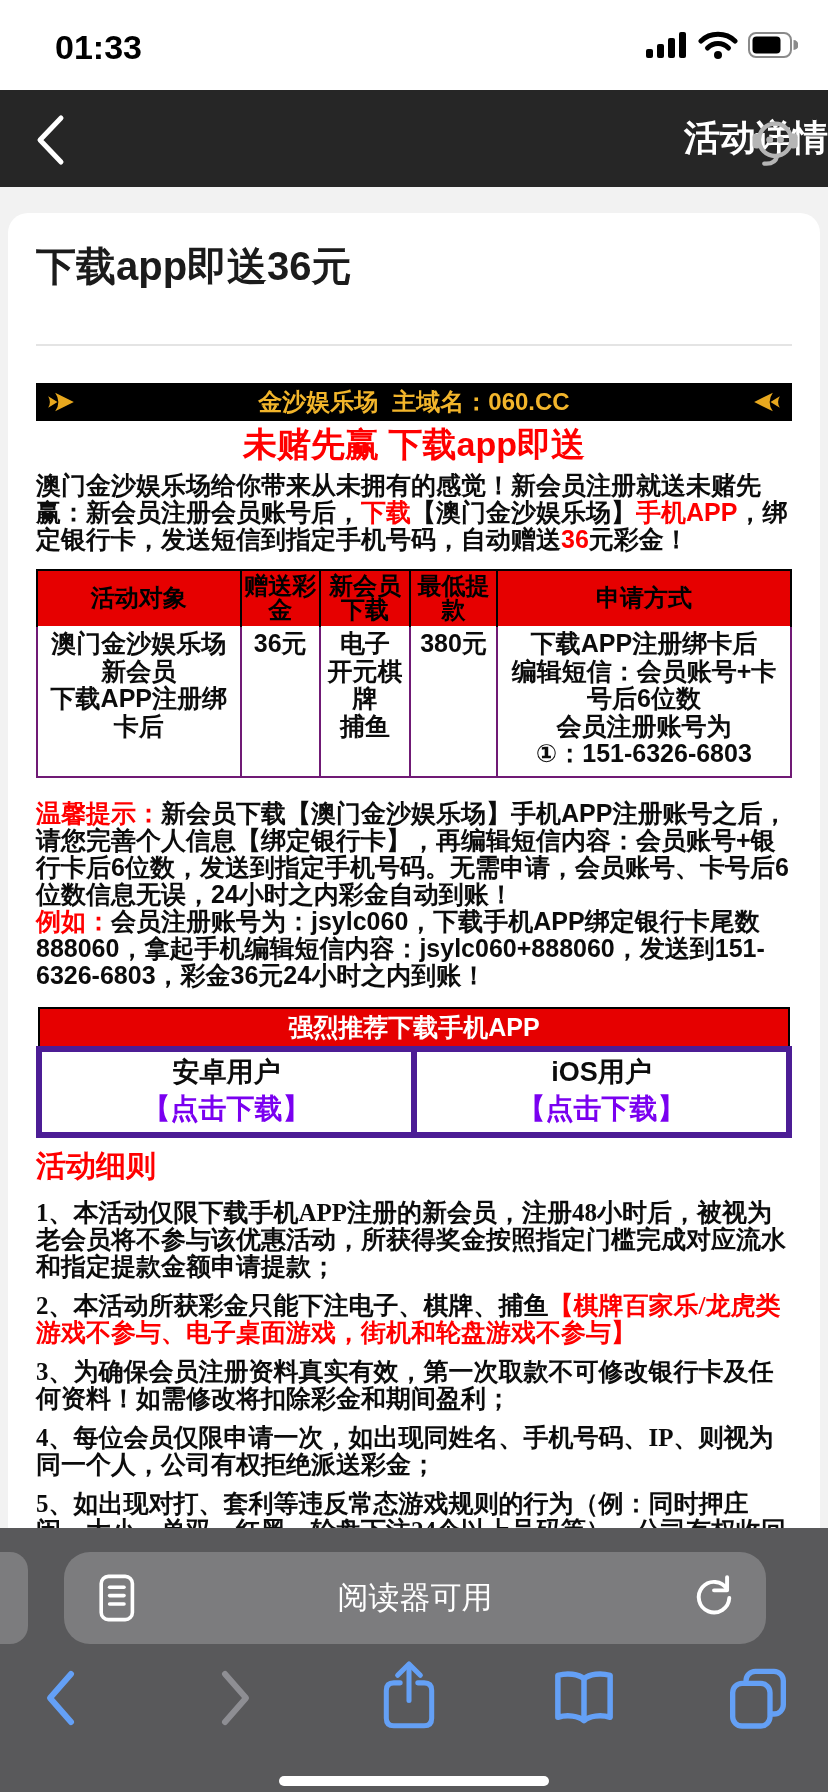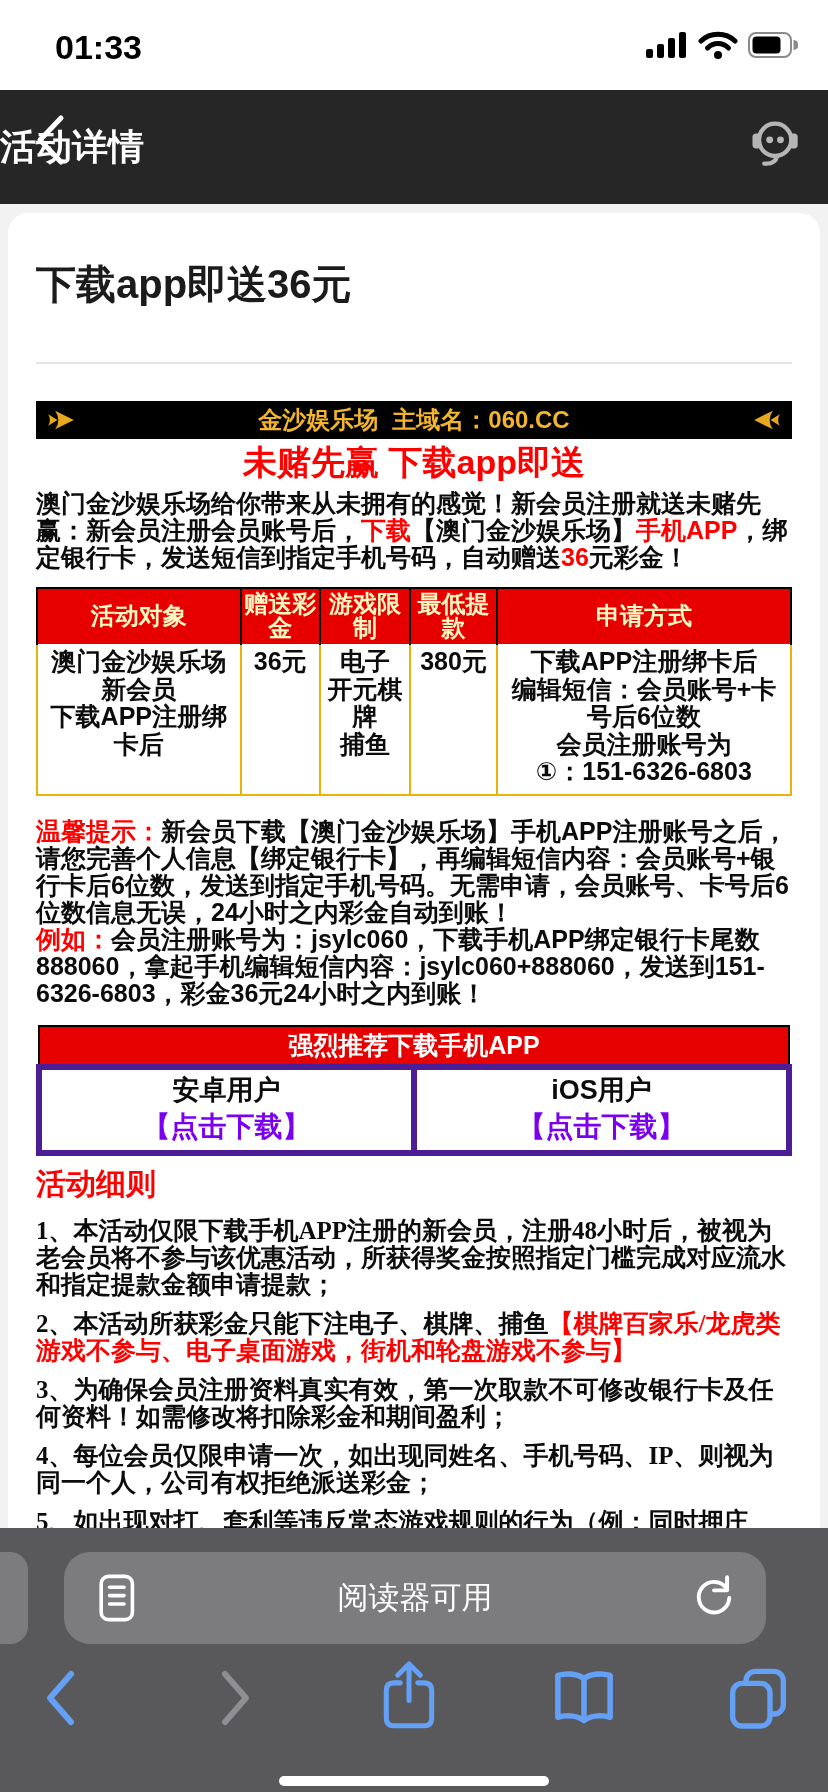--- a/index.html
+++ b/index.html
@@ -5,48 +5,48 @@
   * { margin:0; padding:0; box-sizing:border-box; }
   html,body { width:828px; height:1792px; font-family:"Liberation Sans","DejaVu Sans",sans-serif; }
   .screen { position:relative; width:828px; height:1792px; background:#f2f2f2; overflow:hidden; }
 
   
   .status-bar { position:absolute; top:0; left:0; right:0; height:90px; background:#ffffff; z-index:30; }
   .status-time { position:absolute; left:55px; top:28px; font-size:34px; font-weight:bold; color:#000; letter-spacing:0; }
   .status-icons { position:absolute; right:30px; top:30px; display:flex; align-items:center; gap:10px; }
 
   
-  .nav-bar { position:absolute; top:90px; left:0; right:0; height:114px; background:#262626; z-index:30; display:flex; align-items:center; justify-content:flex-start; }
+  .nav-bar { position:absolute; top:90px; left:0; right:0; height:97px; background:#262626; z-index:30; display:flex; align-items:center; justify-content:flex-end; }
   .nav-back { position:absolute; left:22px; top:22px; width:56px; height:56px; display:flex; align-items:center; justify-content:center; cursor:pointer; }
   .nav-title { color:#fff; font-size:36px; font-weight:bold; }
   .nav-service { position:absolute; right:26px; top:24px; width:56px; height:56px; cursor:pointer; }
 
   
   .content { position:absolute; top:193px; left:0; right:0; bottom:0; background:#f2f2f2; overflow:hidden; }
   .card { margin:20px 8px 0; background:#fff; border-radius:20px 20px 0 0; padding:26px 28px 0; min-height:1600px; }
 
-  .page-title { font-size:40px; font-weight:bold; color:#1b1b1b; margin-top:18px; }
+  .page-title { font-size:40px; font-weight:bold; color:#1b1b1b; }
   .divider { border:none; border-top:2px solid #e4e4e4; margin-top:50px; }
 
   .brand-banner { position:relative; margin-top:37px; height:38px; background:#000; display:flex; align-items:center; justify-content:center; gap:14px; }
   .brand-banner .brand-text { color:#f2b52b; font-size:24px; font-weight:bold; white-space:nowrap; }
   .banner-orn { position:absolute; top:5px; width:30px; height:28px; }
   .banner-orn.left { left:10px; }
   .banner-orn.right { right:10px; }
 
   .headline { margin-top:1px; text-align:center; color:#ff0000; font-size:34px; font-weight:bold; }
 
   .body-text { font-size:25px; font-weight:bold; color:#0c0c0c; line-height:1.08; letter-spacing:0; }
   .red { color:#ff0000; }
   .intro { margin-top:4px; }
 
   table { width:100%; border-collapse:collapse; }
   .tbl { margin-top:16px; border:2px solid #000; }
-  .tbl th { background:#e60000; color:#fef9c3; font-size:24px; font-weight:bold; line-height:1.0; padding:3px 2px; border:2px solid #000; border-bottom-color:#fff0; }
-  .tbl td { font-size:25px; font-weight:bold; text-align:center; vertical-align:top; line-height:1.1; padding:3px 2px 8px; border:2px solid #eab308; color:#0c0c0c; }
+  .tbl th { background:#e60000; color:#000000; font-size:24px; font-weight:bold; line-height:1.0; padding:3px 2px; border:2px solid #000; border-bottom-color:#fff0; }
+  .tbl td { font-size:25px; font-weight:bold; text-align:center; vertical-align:top; line-height:1.1; padding:3px 2px 8px; border:2px solid #701a75; color:#0c0c0c; }
   .tbl td .line { display:block; }
   .c1 { width:27%; } .c2 { width:10.5%; } .c3 { width:12%; } .c4 { width:11.5%; } .c5 { width:39%; }
 
   .tips { margin-top:22px; }
   .tbl2 { margin-top:18px; border:2px solid #000; }
   .tbl2 th { background:#e60000; color:#fff; font-size:25px; font-weight:bold; padding:2px; border:2px solid #000; }
   .tbl2 td { width:50%; text-align:center; font-size:27px; font-weight:bold; border:6px solid #4c1d95; padding:2px 0 4px; color:#0c0c0c; }
   .dl-link { display:block; color:#7a00f0; font-size:28px; font-weight:bold; cursor:pointer; text-decoration:none; }
 
   .rules-heading { margin-top:8px; color:#ff0000; font-size:30px; font-weight:bold; }
@@ -142,21 +142,21 @@
 
       <div class="headline">未赌先赢 下载app即送</div>
 
       <p class="body-text intro"><span>澳门金沙娱乐场给你带来从未拥有的感觉！新会员注册就送未赌先赢：新会员注册会员账号后，</span><span class="red">下载</span><span>【澳门金沙娱乐场】</span><span class="red">手机APP</span><span>，绑定银行卡，发送短信到指定手机号码，自动赠送</span><span class="red">36</span><span>元彩金！</span></p>
 
       <table class="tbl">
         <tbody>
             <tr>
           <th class="c1">活动对象</th>
           <th class="c2">赠送彩金</th>
-          <th class="c3">游戏限制</th>
+          <th class="c3">新会员下载</th>
           <th class="c4">最低提款</th>
           <th class="c5">申请方式</th>
         </tr>
         <tr>
           <td>
             <span class="line">澳门金沙娱乐场新会员</span>
             <span class="line">下载APP注册绑卡后</span>
           </td>
           <td class="red">36元</td>
           <td>

